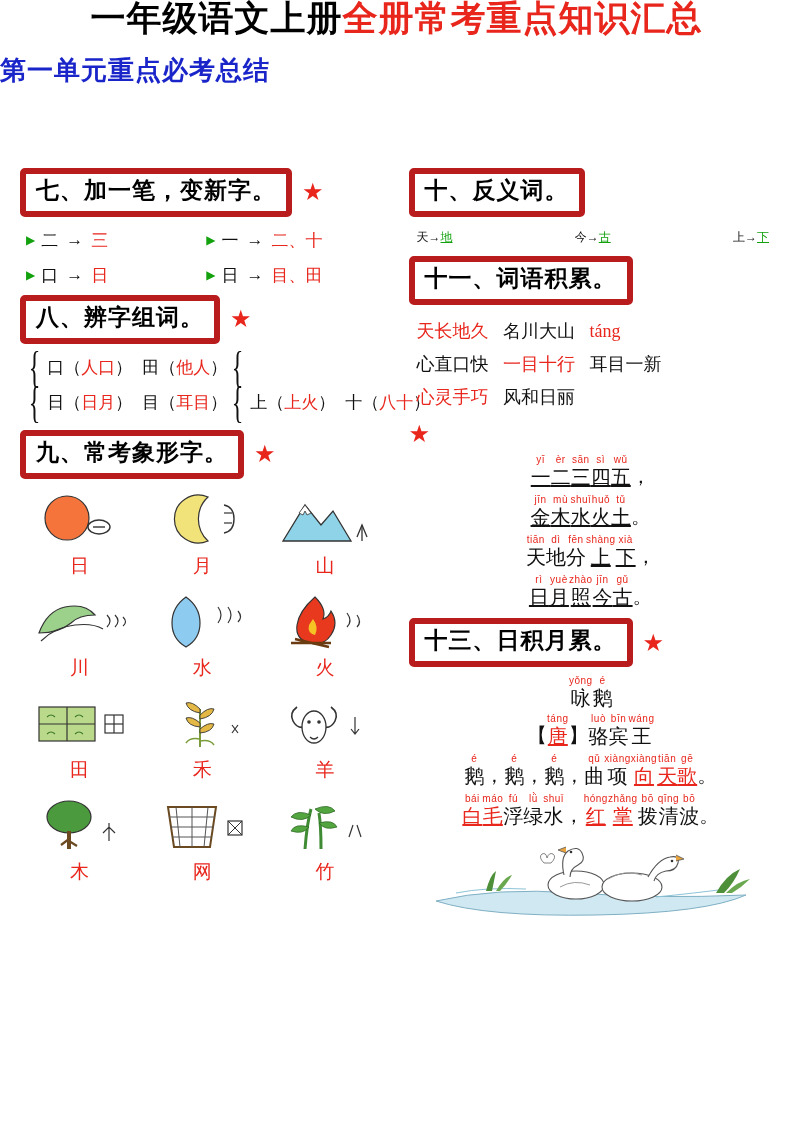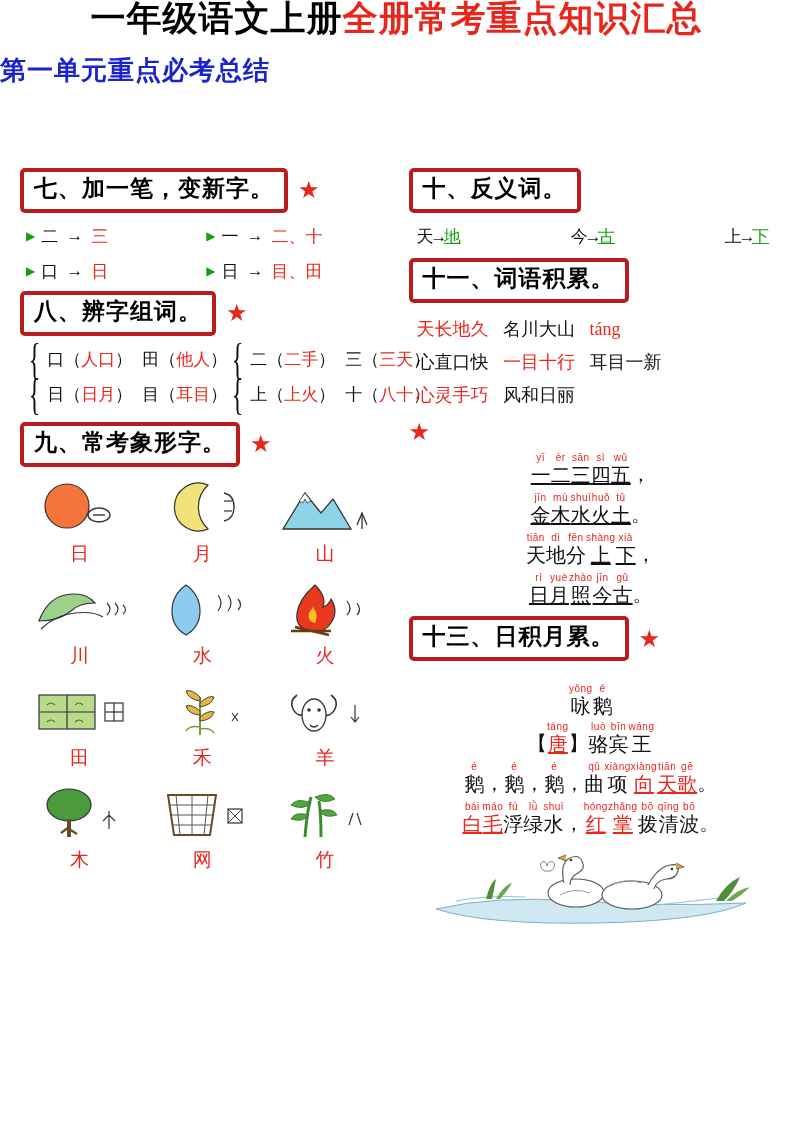--- a/index.html
+++ b/index.html
@@ -42,21 +42,21 @@
     padding:0 18px;
     box-sizing:border-box;
   }
   .col{width:50%;box-sizing:border-box;}
   .col-left{padding-right:10px;}
   .col-right{padding-left:10px;}
 
   
   .hbox{
     display:inline-block;
-    border:4px solid #b91c1c;
+    border:6px solid #b91c1c;
     border-radius:5px;
     padding:3px 10px 5px 10px;
     font-size:23px;
     font-weight:bold;
     color:#000;
     background:#fff;
     letter-spacing:1px;
     line-height:1.25;
   }
   .hwrap{
@@ -130,24 +130,23 @@
     font-size:19px;
     margin-top:2px;
     margin-bottom:10px;
     font-weight:500;
   }
 
   
   .anto{
     display:flex;
     justify-content:space-between;
-    font-size:17px;
+    font-size:12px;
     margin:12px 6px 10px 10px;
     color:#111;
-    font-family:Liberation Mono, monospace;
   }
   .anto u{color:#13a10e;text-decoration:underline;}
 
   .ciyu{
     margin:10px 0 8px 10px;
     font-size:18px;
     line-height:1.85;
   }
   .ciyu .r{color:#e8261c;}
   .ciyu .b{color:#111;}
@@ -179,21 +178,21 @@
   }
   .hz-u{ text-decoration:underline; }
   .hz-r{color:#e8261c;}
   .punc{
     display:inline-block;
     font-size:20px;
     vertical-align:bottom;
     color:#111;
   }
 
-  .poem-title{ margin-top:22px; }
+  .poem-title{ margin-top:8px; }
   .poem-author{ margin:2px 0 4px 0; text-align:center;}
   .poem-line{ margin:4px 0; text-align:center;}
 
   .geese{
     margin-top:6px;
     display:flex;justify-content:center;
   }
 </style>
 </head>
 <body>
@@ -249,24 +248,20 @@
         <div class="bz-group">
           <span class="brace">{</span>
           <div class="bz-rows">
             <div class="bz-row"><span>口</span>（<span class="rd">人口</span>）</div>
             <div class="bz-row"><span>田</span>（<span class="rd">他人</span>）</div>
           </div>
         </div>
 
         <div class="bz-group">
           <span class="brace">{</span>
-          <div class="bz-rows">
-            <div class="bz-row"><span>二</span>（<span class="rd">二手</span>）</div>
-            <div class="bz-row"><span>三</span>（<span class="rd">三天</span>）</div>
-          </div>
         </div>
 
         <div class="bz-group">
           <span class="brace">{</span>
           <div class="bz-rows">
             <div class="bz-row"><span>日</span>（<span class="rd">日月</span>）</div>
             <div class="bz-row"><span>目</span>（<span class="rd">耳目</span>）</div>
           </div>
         </div>
 

